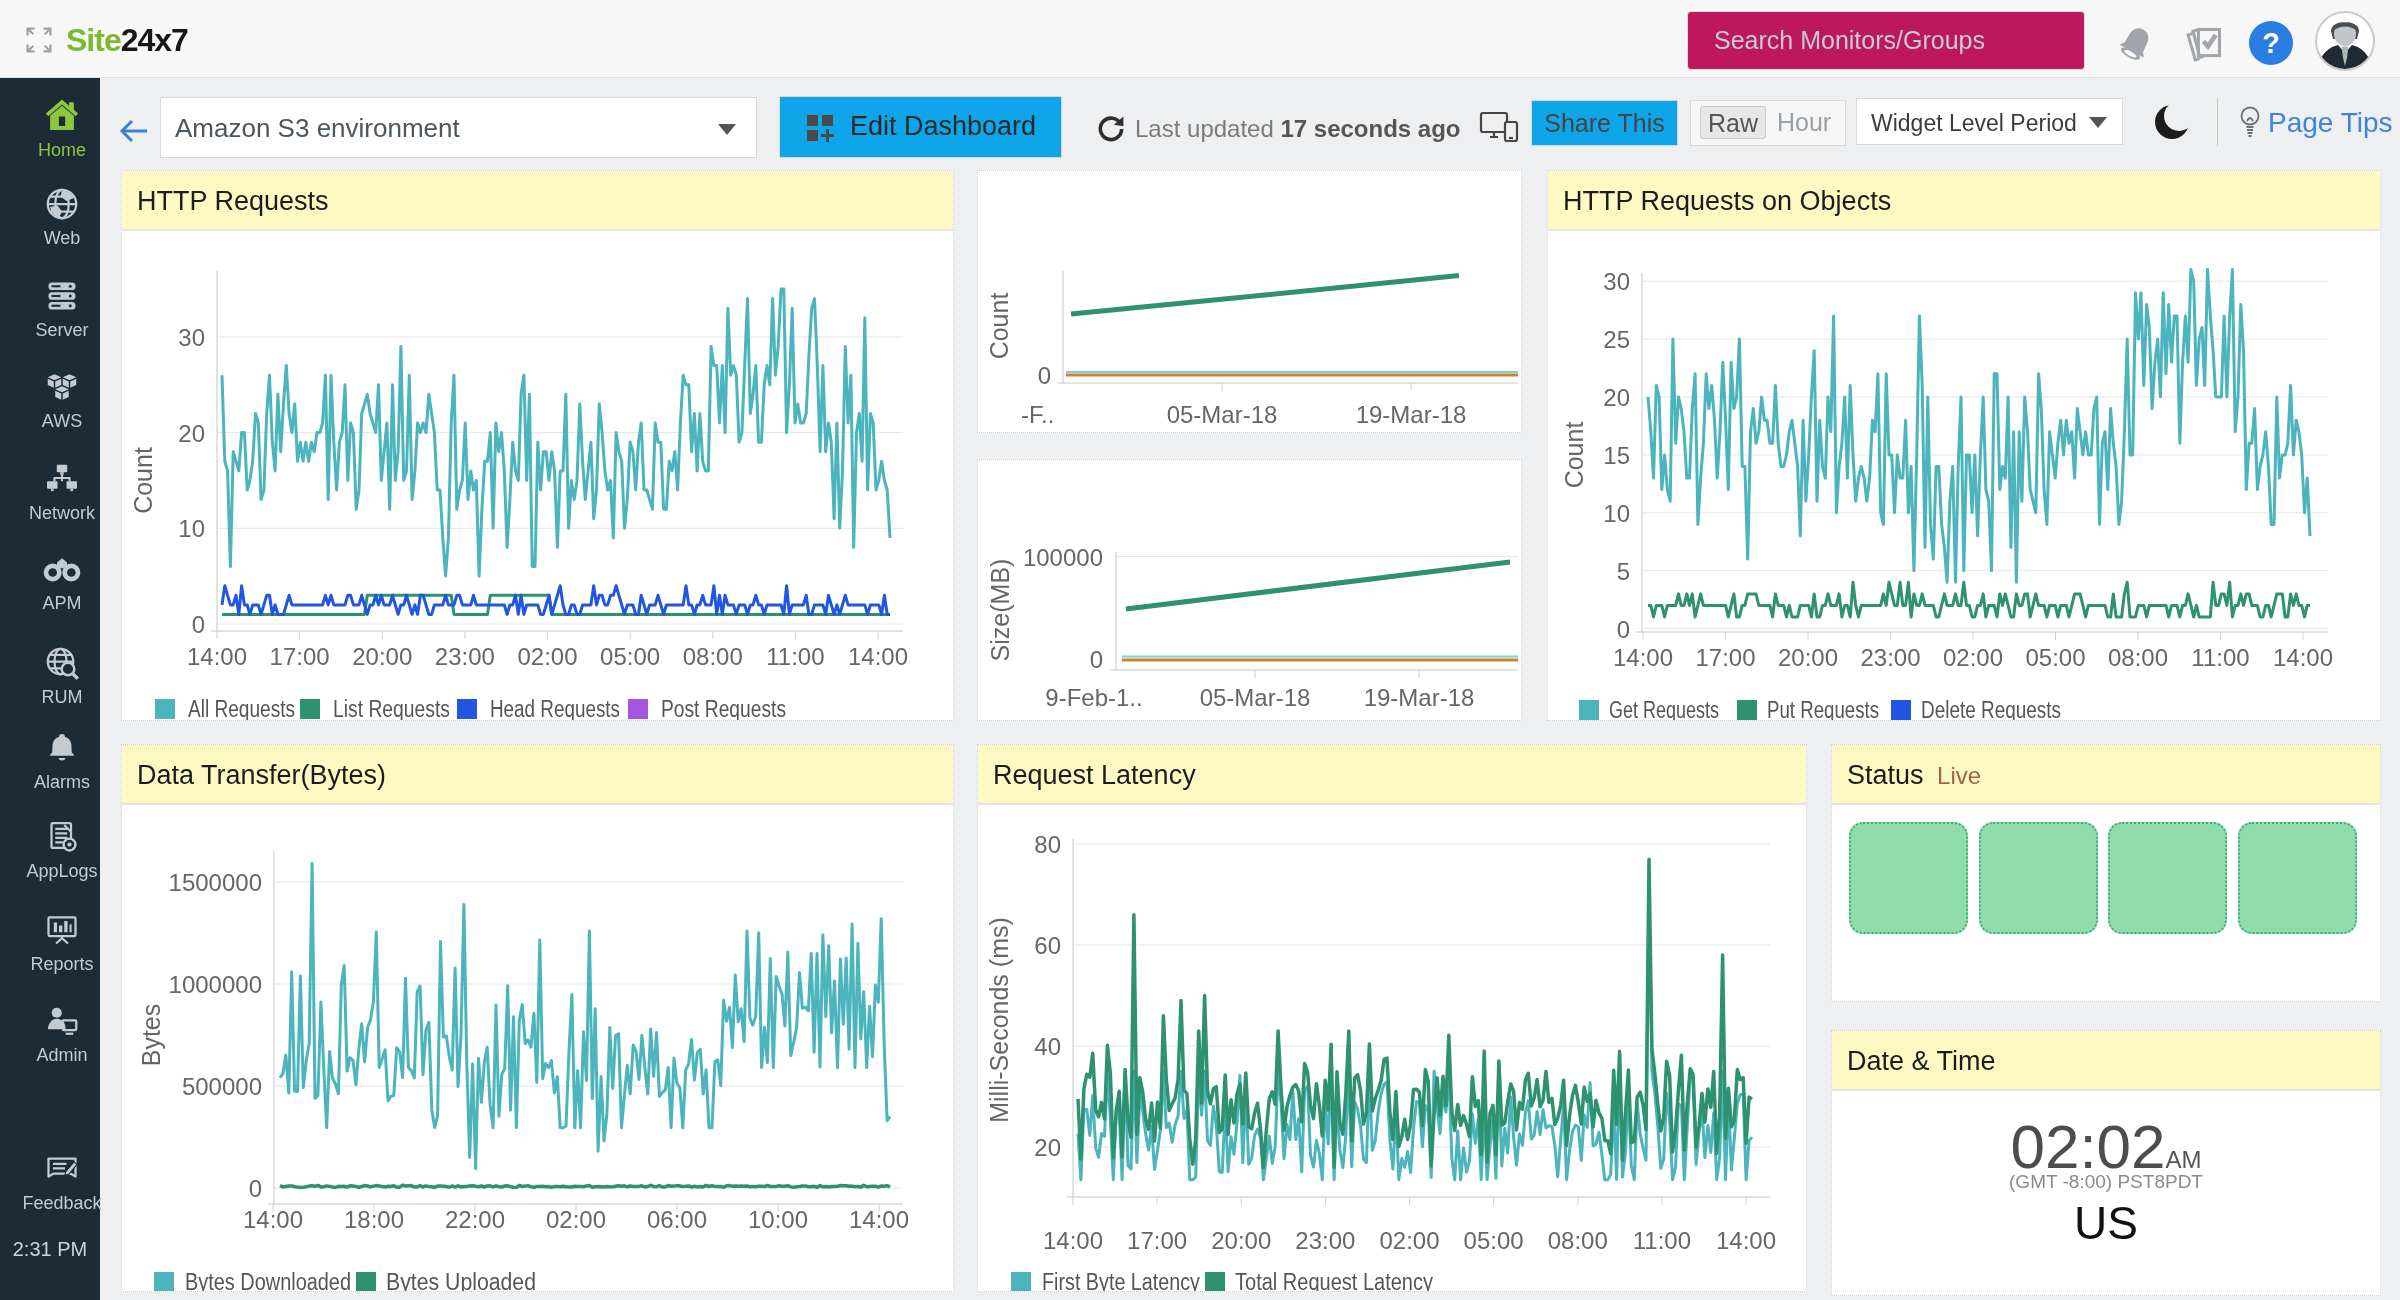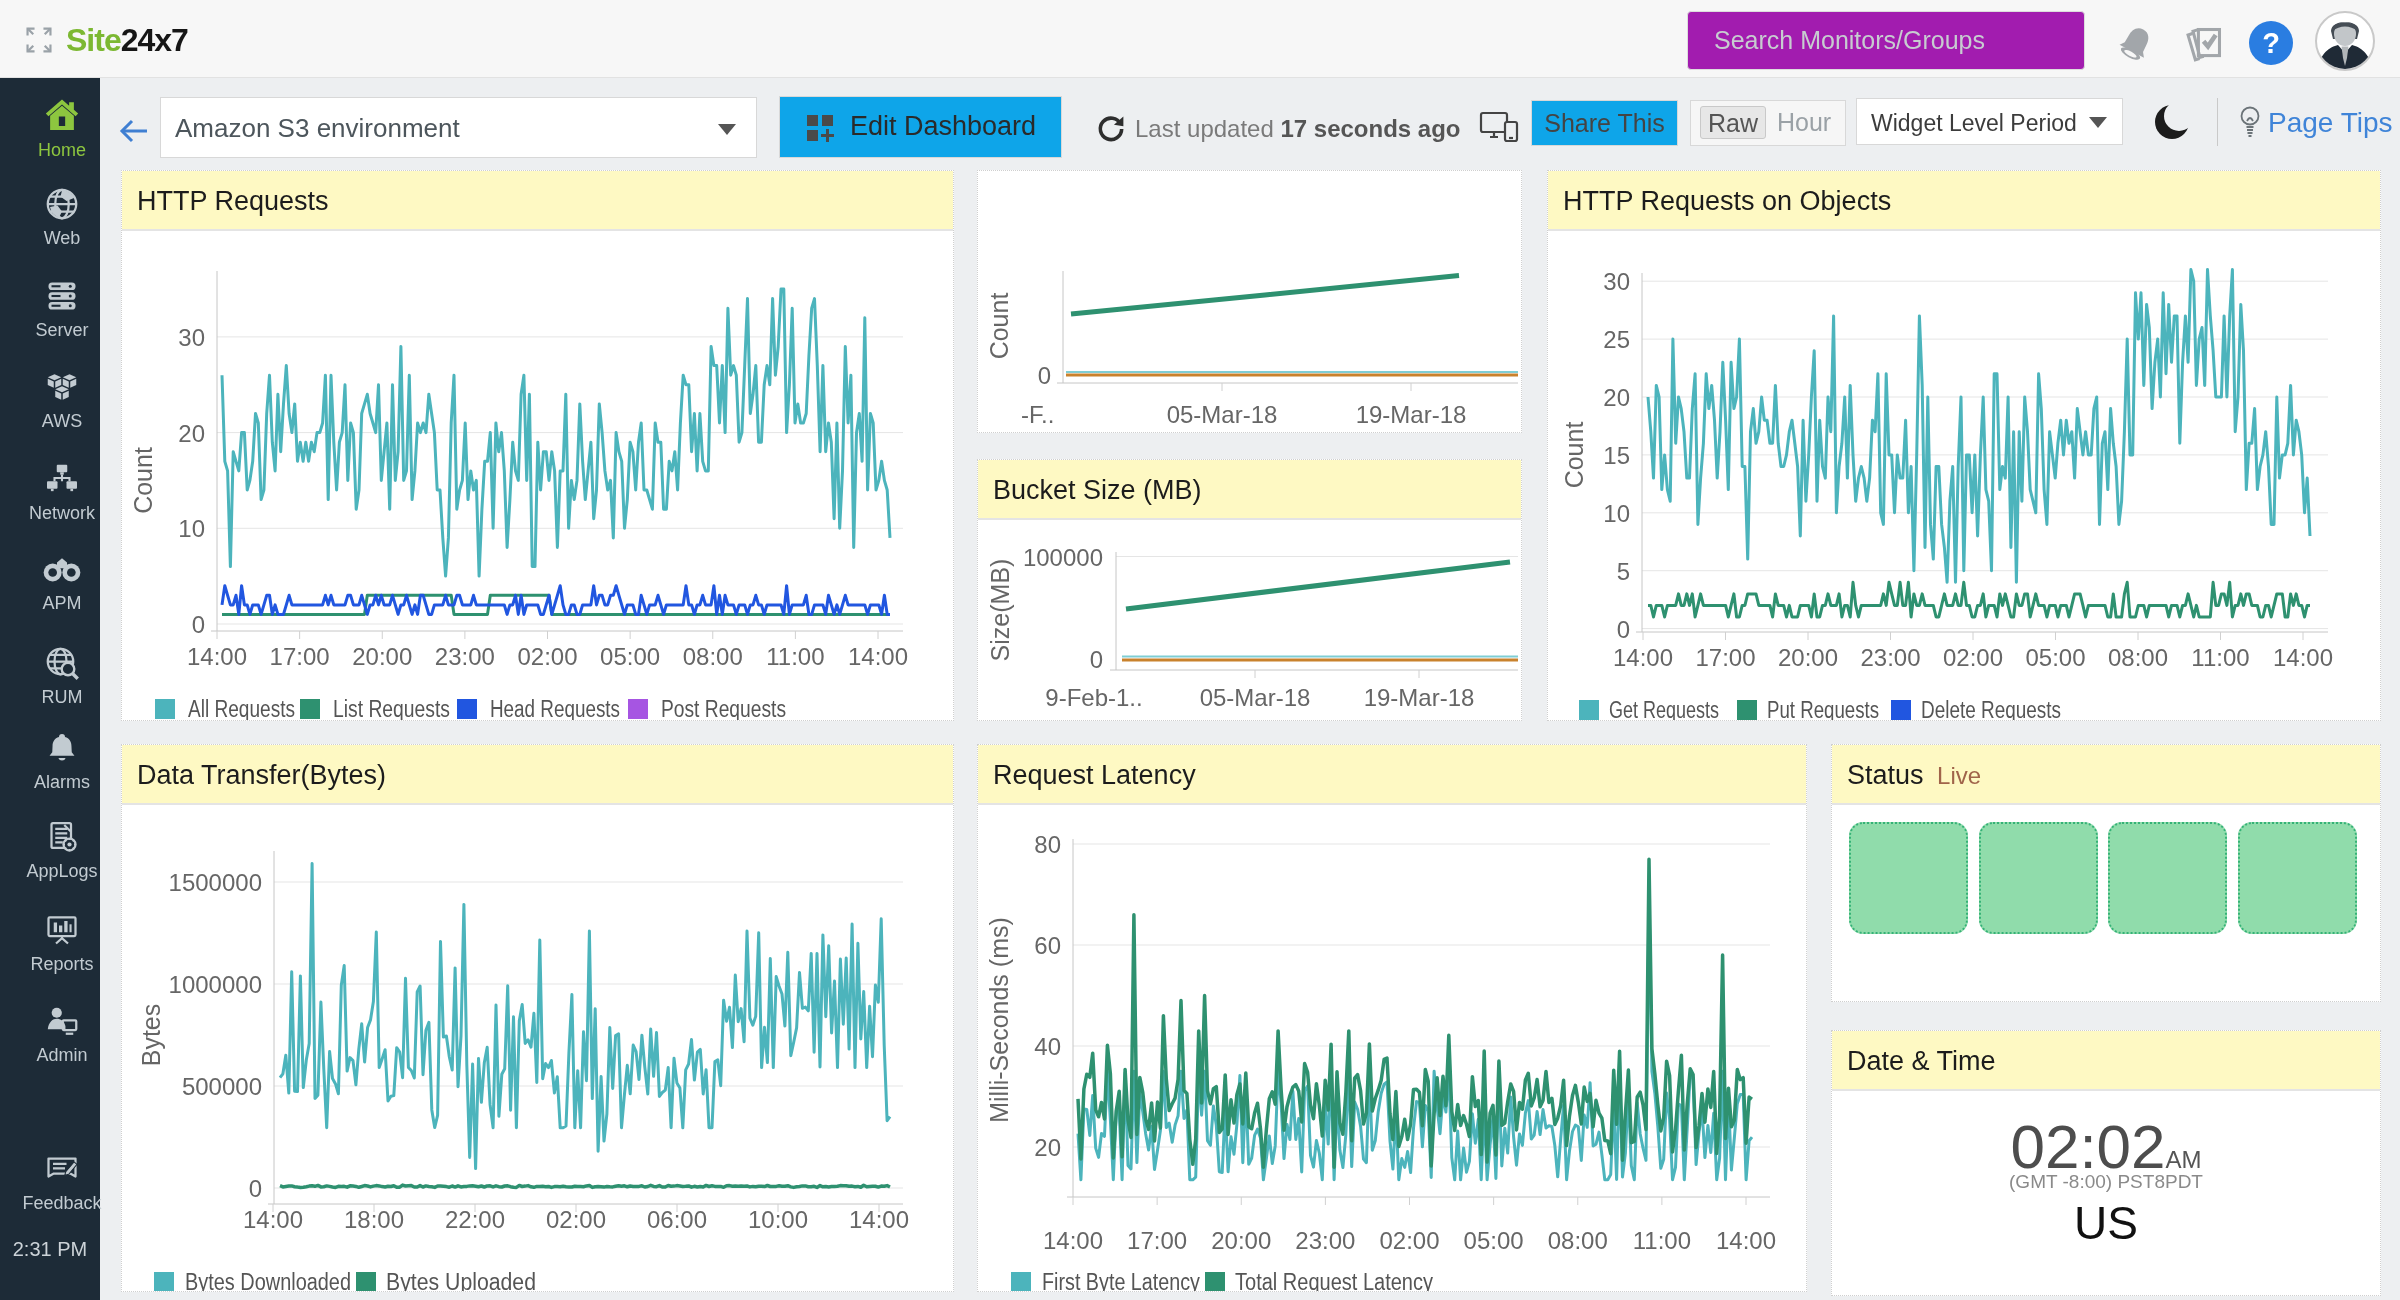--- a/index.html
+++ b/index.html
@@ -1,21 +1,21 @@
 <!DOCTYPE html>
 <html><head>
 <meta charset="utf-8">
 <style>
 * { margin:0; padding:0; box-sizing:border-box; }
 html,body { width:2400px; height:1300px; }
 body { font-family:"Liberation Sans", sans-serif; background:#edeff1; position:relative; overflow:hidden; }
 .topbar { position:absolute; left:0; top:0; width:2400px; height:78px; background:#f7f7f7; border-bottom:1px solid #e2e2e2; }
 .logo { position:absolute; left:66px; top:22px; font-size:32px; font-weight:bold; letter-spacing:-1px; color:#161616; }
 .logo .g { color:#7cb832; }
-.searchbox { position:absolute; left:1687px; top:11px; width:398px; height:59px; background:#a21caf; border:1px solid #ddd; border-radius:4px; font-size:25px; color:#c7ccd0; line-height:57px; padding-left:26px; }
+.searchbox { position:absolute; left:1687px; top:11px; width:398px; height:59px; background:#be185d; border:1px solid #ddd; border-radius:4px; font-size:25px; color:#c7ccd0; line-height:57px; padding-left:26px; }
 .sidebar { position:absolute; left:0; top:78px; width:100px; height:1222px; background:#1d2b37; }
 .sitem { position:absolute; width:124px; text-align:center; color:#c2cbd1; font-size:18px; }
 .sitem svg { display:block; margin:0 auto 6px auto; }
 .sitem.green { color:#8dc63f; }
 .stime { position:absolute; width:100px; text-align:center; color:#ccd3d8; font-size:20px; }
 .toolbtn { position:absolute; background:#0ea5e9; border:1px solid #d8d8d8; color:#3c3c3c; }
 .widget { position:absolute; background:#fff; border:1px dotted #cfcfcf; }
 .whead { height:60px; background:#fef9c3; border-bottom:2px solid #e4e4e4; line-height:60px; font-size:27px; color:#1c1c1c; padding-left:15px; white-space:nowrap; }
 .wbody { position:absolute; left:0; top:62px; }
 </style>
@@ -327,21 +327,20 @@
         <text x="43" y="190" font-size="24" fill="#666666" text-anchor="start" font-weight="400">-F..</text>
         <text x="244" y="190" font-size="24" fill="#666666" text-anchor="middle" font-weight="400">05-Mar-18</text>
         <text x="433" y="190" font-size="24" fill="#666666" text-anchor="middle" font-weight="400">19-Mar-18</text>
         <line x1="88" y1="139" x2="540" y2="139" stroke="#7ecdd4" stroke-width="2"></line>
         <line x1="88" y1="142" x2="540" y2="142" stroke="#c9822d" stroke-width="3"></line>
         <polyline points="93.0,81.0 287.0,62.0 481.0,42.5" fill="none" stroke="#2e9170" stroke-width="5" stroke-linejoin="round"></polyline>
       </svg></div>
 </div>
 
 <div class="widget" style="left:977px;top:459px;width:545px;height:262px;">
-  <div class="whead">Bucket Size (MB)</div>
   <div class="wbody"><svg width="543" height="198">
         <line x1="138" y1="34.5" x2="540" y2="34.5" stroke="#e5e5e5" stroke-width="1"></line>
         <line x1="138" y1="30" x2="138" y2="148" stroke="#c6c6c6" stroke-width="1"></line>
         <line x1="132" y1="148" x2="540" y2="148" stroke="#c6c6c6" stroke-width="1"></line>
         <text x="125" y="43.5" font-size="24" fill="#666666" text-anchor="end" font-weight="400">100000</text>
         <text x="125" y="146" font-size="24" fill="#666666" text-anchor="end" font-weight="400">0</text>
         <text x="31" y="88" font-size="25" fill="#666666" text-anchor="middle" font-weight="400" transform="rotate(-90 31 88)">Size(MB)</text>
         <line x1="277" y1="148" x2="277" y2="156" stroke="#d0d0d0" stroke-width="1"></line>
         <line x1="441" y1="148" x2="441" y2="156" stroke="#d0d0d0" stroke-width="1"></line>
         <text x="116" y="184" font-size="24" fill="#666666" text-anchor="middle" font-weight="400">9-Feb-1..</text>

